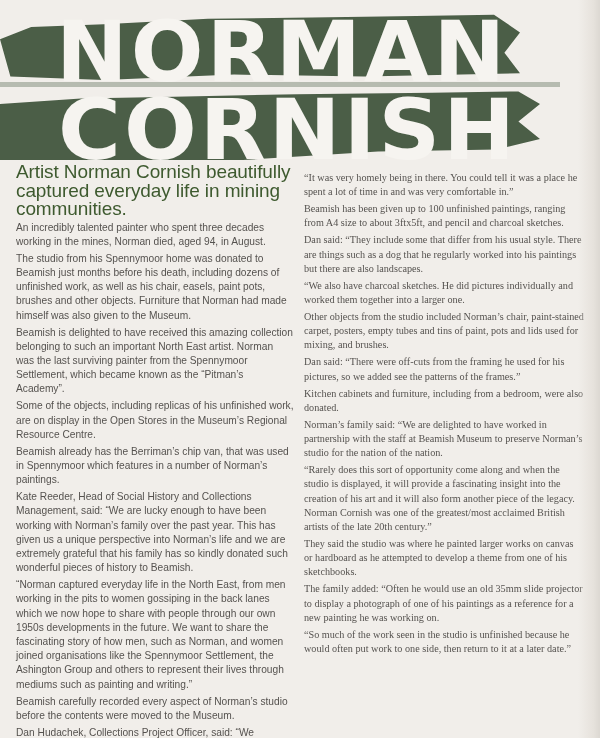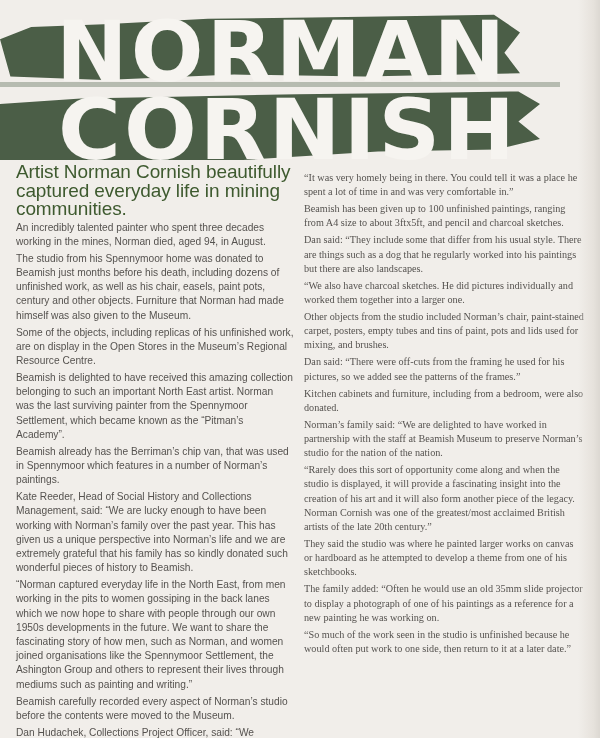--- a/index.html
+++ b/index.html
@@ -59,23 +59,23 @@
     <div class="brush b1"></div>
     <div class="brush streak"></div>
     <div class="brush b2"></div>
     <div class="title-word w1">NORMAN</div>
     <div class="title-word w2">CORNISH</div>
   </div>
 
   <div class="col left">
     <h2 class="subtitle">Artist Norman Cornish beautifully captured everyday life in mining communities.</h2>
     <p>An incredibly talented painter who spent three decades working in the mines, Norman died, aged 94, in August.</p>
-    <p>The studio from his Spennymoor home was donated to Beamish just months before his death, including dozens of unfinished work, as well as his chair, easels, paint pots, century and other objects. Furniture that Norman had made himself was also given to the Museum.</p>
+    <p>The studio from his Spennymoor home was donated to Beamish just months before his death, including dozens of unfinished work, as well as his chair, easels, paint pots, brushes and other objects. Furniture that Norman had made himself was also given to the Museum.</p>
+    <p>Beamish is delighted to have received this amazing collection belonging to such an important North East artist. Norman was the last surviving painter from the Spennymoor Settlement, which became known as the “Pitman’s Academy”.</p>
     <p>Some of the objects, including replicas of his unfinished work, are on display in the Open Stores in the Museum’s Regional Resource Centre.</p>
-    <p>Beamish is delighted to have received this amazing collection belonging to such an important North East artist. Norman was the last surviving painter from the Spennymoor Settlement, which became known as the “Pitman’s Academy”.</p>
     <p>Beamish already has the Berriman’s chip van, that was used in Spennymoor which features in a number of Norman’s paintings.</p>
     <p>Kate Reeder, Head of Social History and Collections Management, said: “We are lucky enough to have been working with Norman’s family over the past year. This has given us a unique perspective into Norman’s life and we are extremely grateful that his family has so kindly donated such wonderful pieces of history to Beamish.</p>
     <p>“Norman captured everyday life in the North East, from men working in the pits to women gossiping in the back lanes which we now hope to share with people through our own 1950s developments in the future. We want to share the fascinating story of how men, such as Norman, and women joined organisations like the Spennymoor Settlement, the Ashington Group and others to represent their lives through mediums such as painting and writing.”</p>
     <p>Beamish carefully recorded every aspect of Norman’s studio before the contents were moved to the Museum.</p>
     <p>Dan Hudachek, Collections Project Officer, said: “We documented the studio exactly as it was. We took pictures of the room, covering 360 degrees, so we could record exactly how it was when he last used it.</p>
   </div>
 
   <div class="col right">
     <p>“It was very homely being in there. You could tell it was a place he spent a lot of time in and was very comfortable in.”</p>
     <p>Beamish has been given up to 100 unfinished paintings, ranging from A4 size to about 3ftx5ft, and pencil and charcoal sketches.</p>

